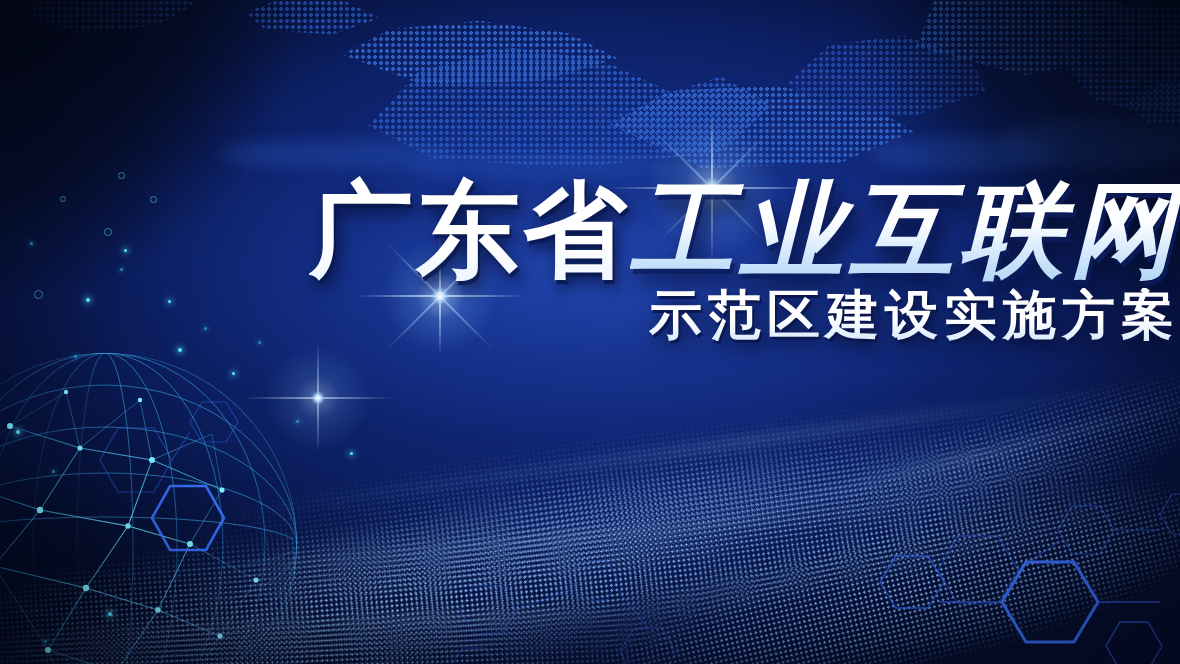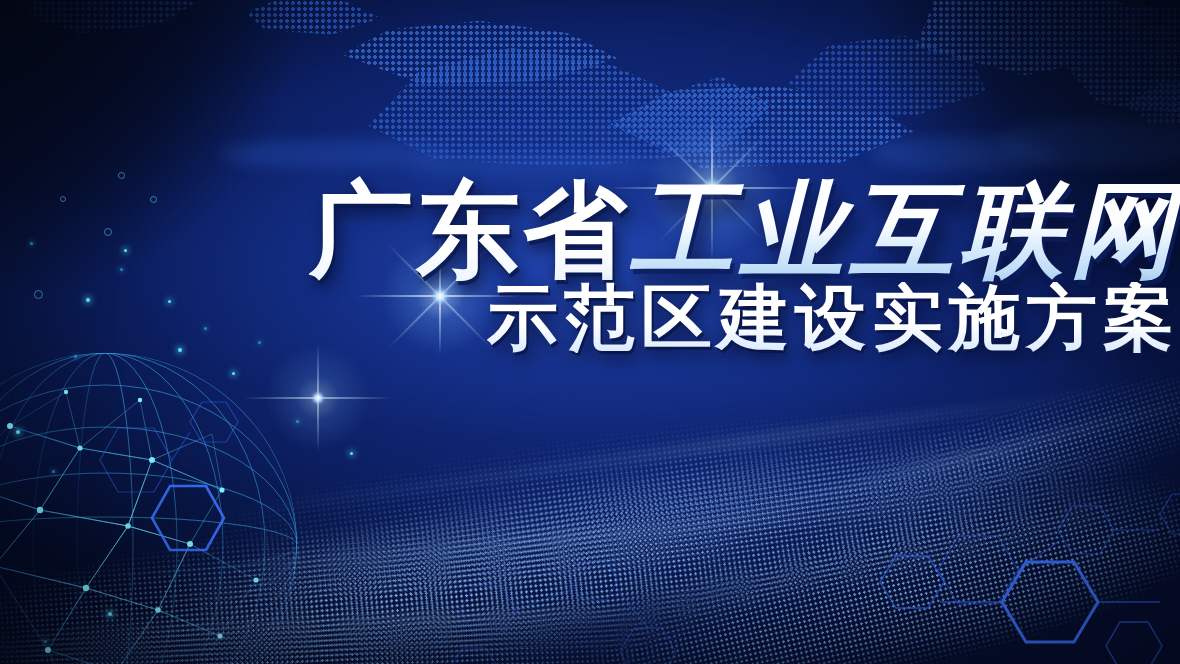--- a/index.html
+++ b/index.html
@@ -146,25 +146,26 @@
   .title-main .seg-b{
     font-style:italic;
     letter-spacing:6px;
     background:linear-gradient(180deg,#ffffff 0%,#fbfdff 45%,#cfe6fb 72%,#a9d0f3 100%);
     -webkit-background-clip:text;background-clip:text;color:transparent;
     text-shadow:none;
     filter:drop-shadow(3px 5px 0 rgba(12,30,95,.8)) drop-shadow(5px 9px 10px rgba(4,12,45,.7));
   }
 
   .title-sub{
+    margin-top:6px;
     display:inline-block;
     white-space:nowrap;
     font-family:"DejaVu Sans","Liberation Sans",sans-serif;
     font-weight:700;
-    font-size:71px;
+    font-size:53px;
     line-height:1;
     letter-spacing:6px;
     background:linear-gradient(180deg,#ffffff 0%,#ffffff 58%,#eaf3ff 82%,#d8e9fb 100%);
     -webkit-background-clip:text;background-clip:text;color:transparent;
     filter:drop-shadow(2px 3px 0 rgba(9,22,75,.85)) drop-shadow(3px 6px 9px rgba(4,12,45,.7));
   }
 
   
   .lightstreak{
     position:absolute;pointer-events:none;

